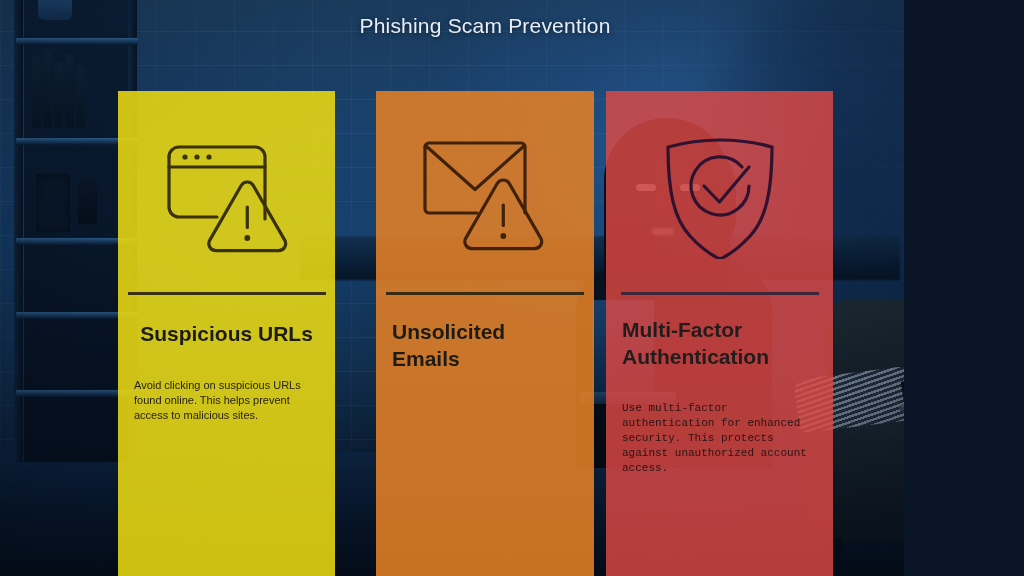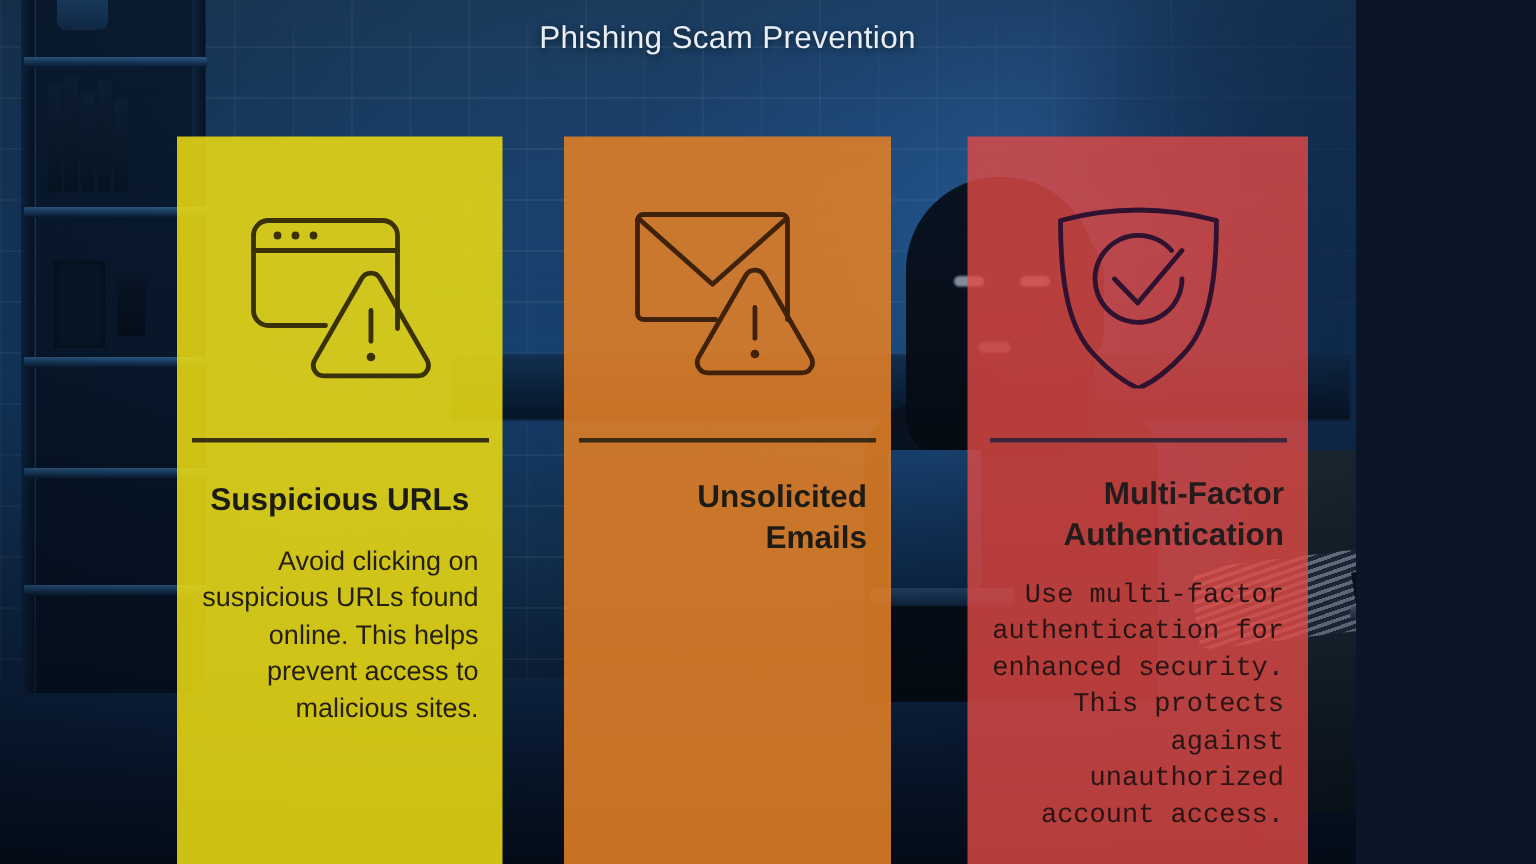--- a/index.html
+++ b/index.html
@@ -226,45 +226,45 @@
   }
 
   
   .card {
     position:absolute; top:91px; height:485px;
     padding:0 16px;
     display:flex; flex-direction:column; align-items:center;
   }
   .card-1 { left:118px;  width:217px; background:rgba(234,217,18,.88); }
   .card-2 { left:376px;  width:218px; background:rgba(227,128,38,.88); }
-  .card-3 { left:645px;  width:227px; background:rgba(226,74,69,.80); }
+  .card-3 { left:606px;  width:227px; background:rgba(226,74,69,.80); }
 
   .icon-wrap {
     height:205px; width:100%;
     display:flex; align-items:center; justify-content:center;
   }
   .icon-wrap svg { display:block; }
 
   .divider {
     width:198px; height:3px; background:#2c2412; opacity:.92;
     margin-top:-4px;
   }
   .card-3 .divider { background:#33243a; }
 
   .card-title {
     margin-top:26px;
     font-size:21px; font-weight:bold; line-height:1.28;
-    color:#1c1b16; text-align:right;
+    color:#1c1b16; text-align:left;
   }
   .card-3 .card-title { color:#231c1c; }
 
   .card-body {
-    margin-top:14px;
-    font-size:18px; line-height:1.36;
-    color:#241f10; text-align:right;
+    margin-top:30px;
+    font-size:11px; line-height:1.36;
+    color:#241f10; text-align:left;
   }
   .card-2 .card-body { color:#2b1b0c; }
   .card-3 .card-body { color:#2a1414;font-family:Liberation Mono, monospace; }
   .card-2 .card-title { margin-top:24px; }
   .card-3 .card-title { margin-top:22px; }
 </style>
 </head>
 <body>
 
 <div id="stage">

